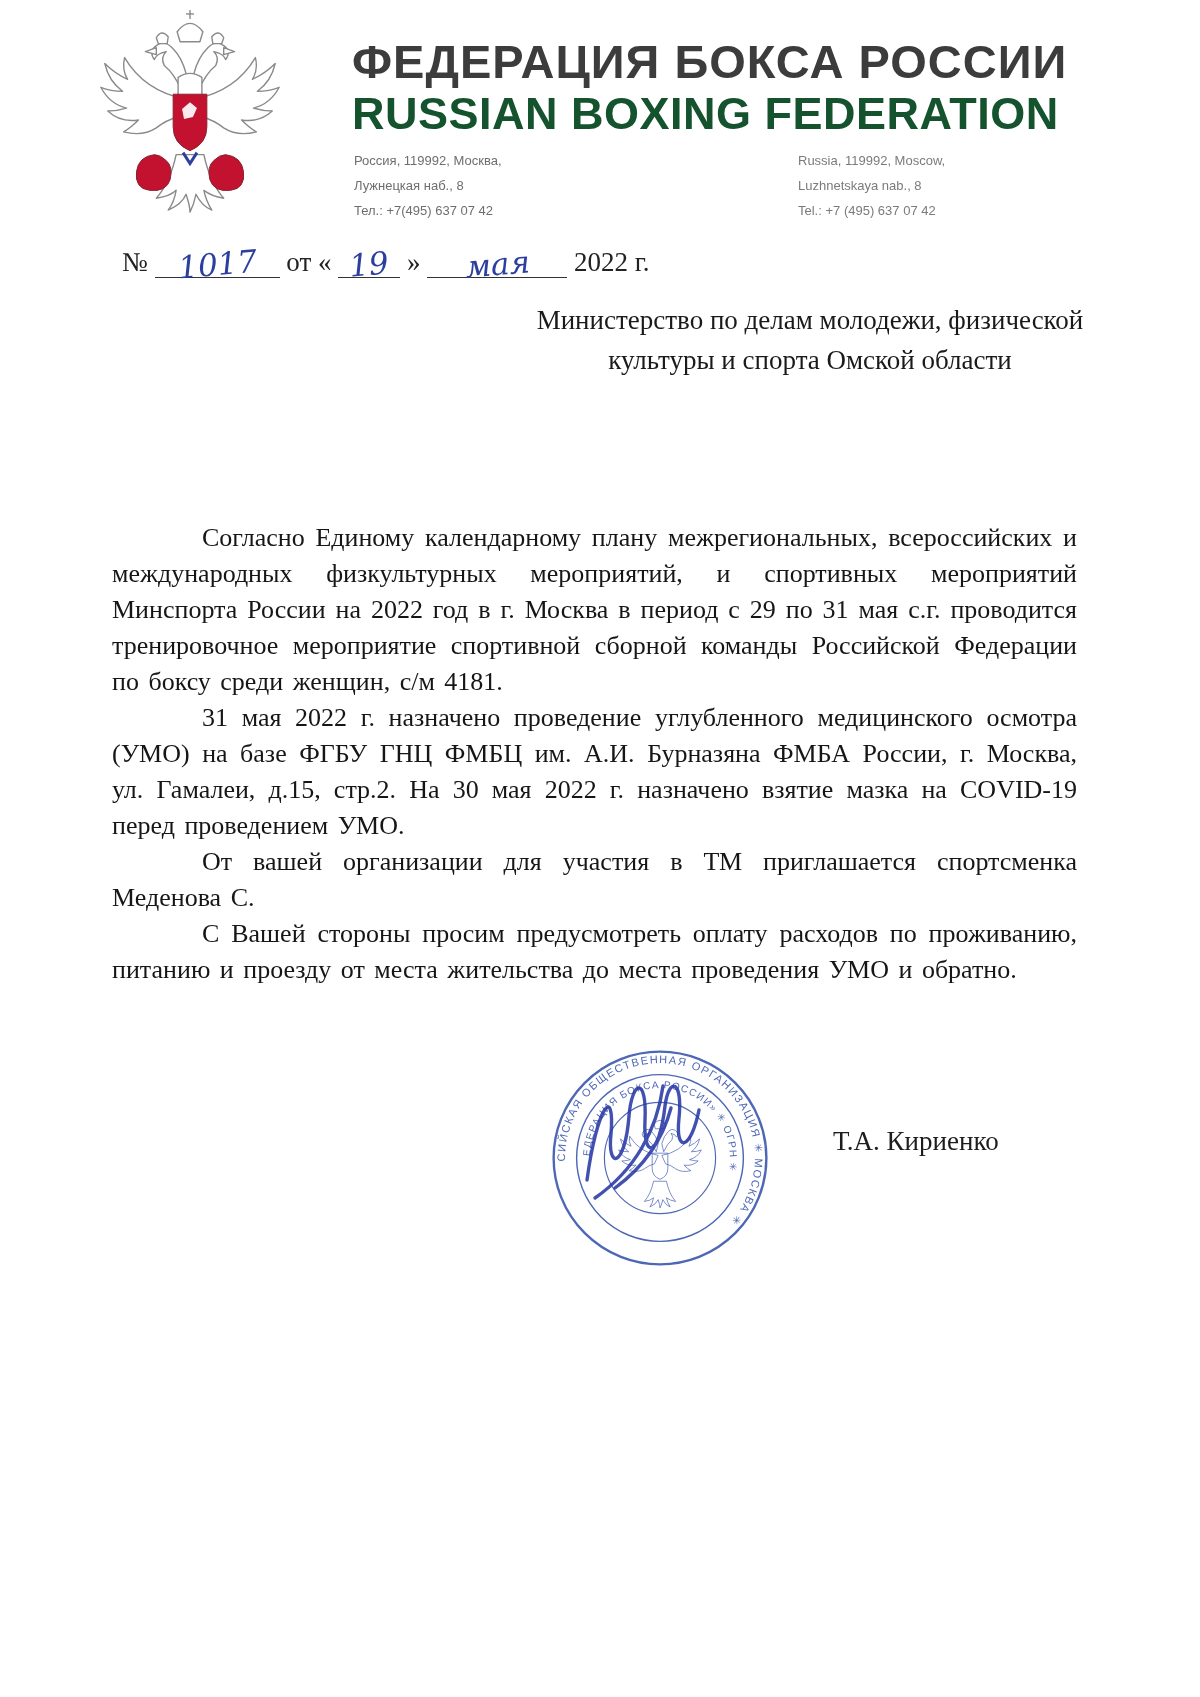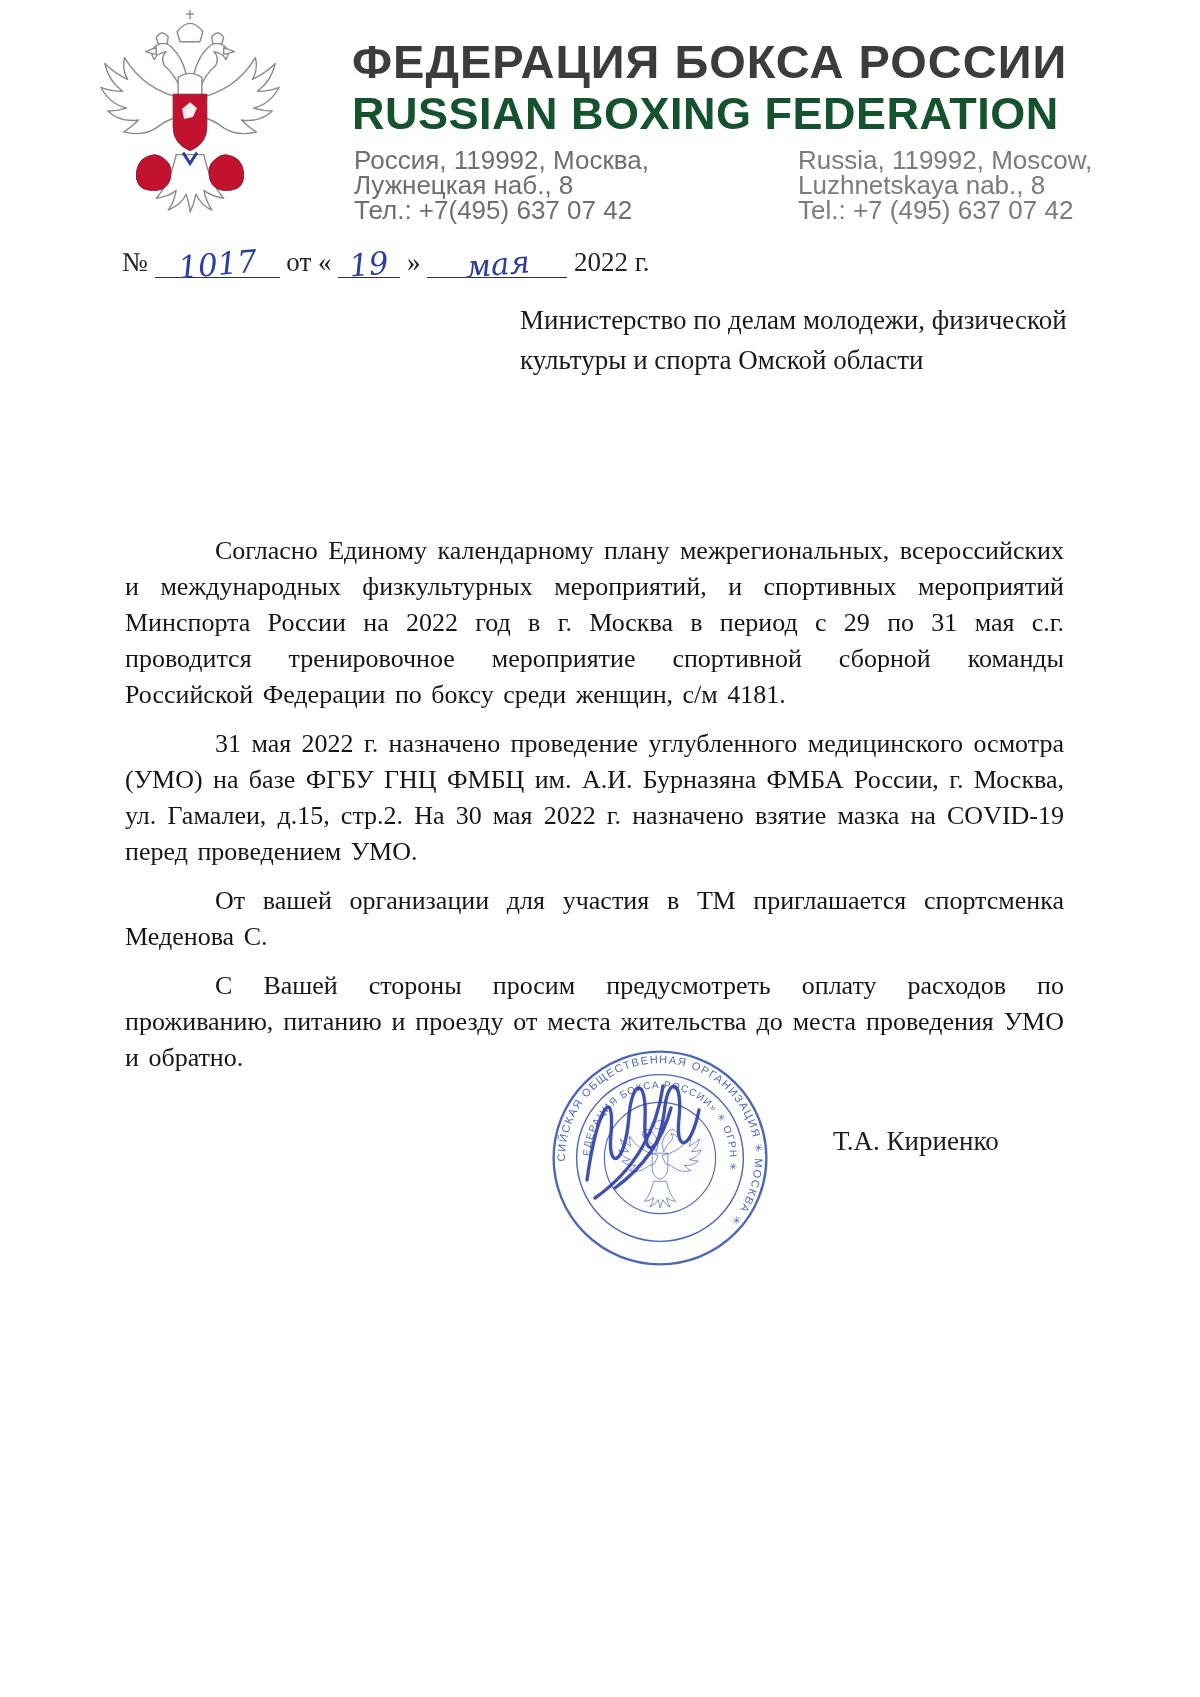--- a/index.html
+++ b/index.html
@@ -15,45 +15,45 @@
     font-family:"Liberation Sans", sans-serif; font-weight:700;
     font-size:47px; letter-spacing:1px; color:#3c3c3c;
   }
   .org-en {
     position:absolute; left:352px; top:88px; white-space:nowrap;
     font-family:"Liberation Sans", sans-serif; font-weight:700;
     font-size:45px; letter-spacing:0.5px; color:#14532d;
   }
   .addr {
     position:absolute; top:148px; font-family:"Liberation Sans", sans-serif;
-    font-size:26px; line-height:25px; color:#6e6e6e;
+    font-size:13px; line-height:25px; color:#6e6e6e;
   }
   .addr.ru { left:354px; }
   .addr.en { left:782px; color:#7b7b7b;margin-left:16px; }
   .ref-line { position:absolute; left:122px; top:244px; font-size:27px; color:#222; white-space:nowrap; }
   .ref-line .blank {
     display:inline-block; border-bottom:1.5px solid #333;
     text-align:center; vertical-align:bottom; height:34px;
   }
   .blank.num { width:125px; }
   .blank.day { width:62px; }
   .blank.month { width:140px; }
   .hand {
     font-family:"DejaVu Serif", serif; font-style:italic; color:#2c3f9f;
     font-size:31px; display:inline-block; transform:rotate(-5deg) translateY(2px);
   }
   .recipient {
     position:absolute; left:520px; top:300px; width:580px;
-    text-align:left; font-size:27px; line-height:40px; color:#1a1a1a;
+    text-align:center; font-size:27px; line-height:40px; color:#1a1a1a;
   }
   .body-text {
     position:absolute; left:112px; top:520px; width:965px;
     font-size:26px; line-height:36px; text-align:justify; color:#161616;
   }
-  .body-text p { text-indent:90px; margin:13px; word-spacing:3px; text-align-last:left; }
+  .body-text p { text-indent:90px; margin:0; word-spacing:3px; text-align-last:left; }
   .sig-title { position:absolute; left:105px; top:1115px; font-size:27px; }
   .sig-name  { position:absolute; left:833px; top:1126px; font-size:27px; }
   .stamp { position:absolute; left:545px; top:1043px; width:230px; height:230px; opacity:0.9; }
   .scribble { position:absolute; left:565px; top:1048px; width:215px; height:170px; }
   .footer { position:absolute; left:95px; top:1420px; font-size:17px; line-height:23px; color:#2e2e2e; }
   .bottom-bar { position:absolute; left:330px; top:1689px; width:870px; height:6px; background:#141414; }
 </style>
 </head>
 <body>
 

